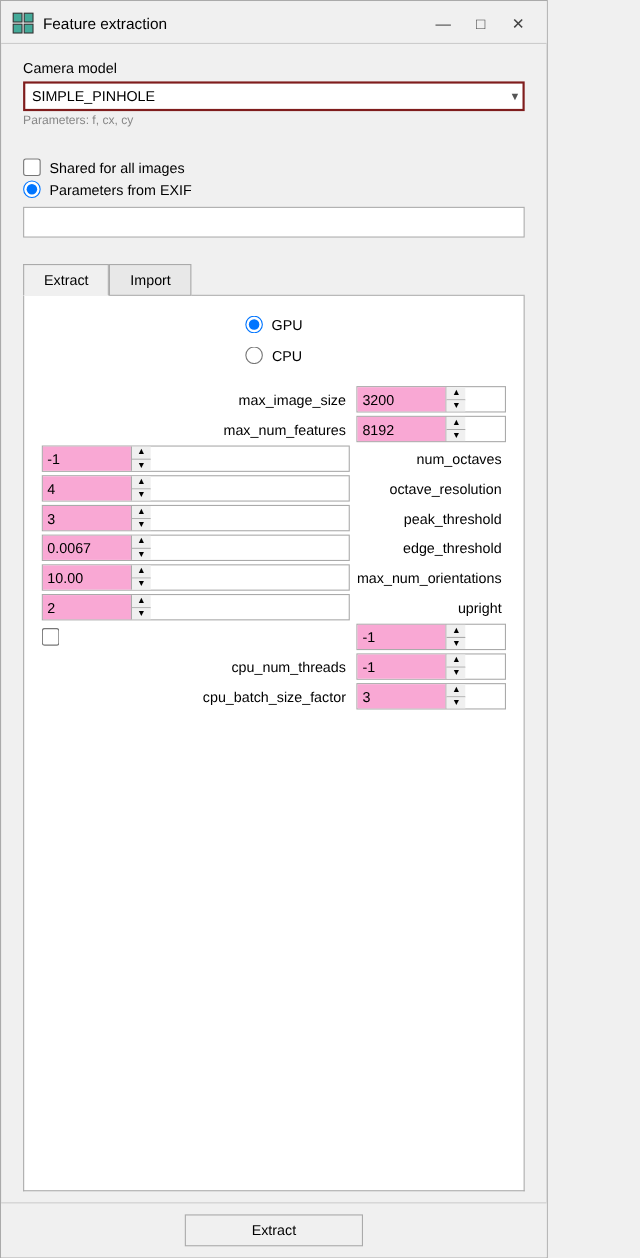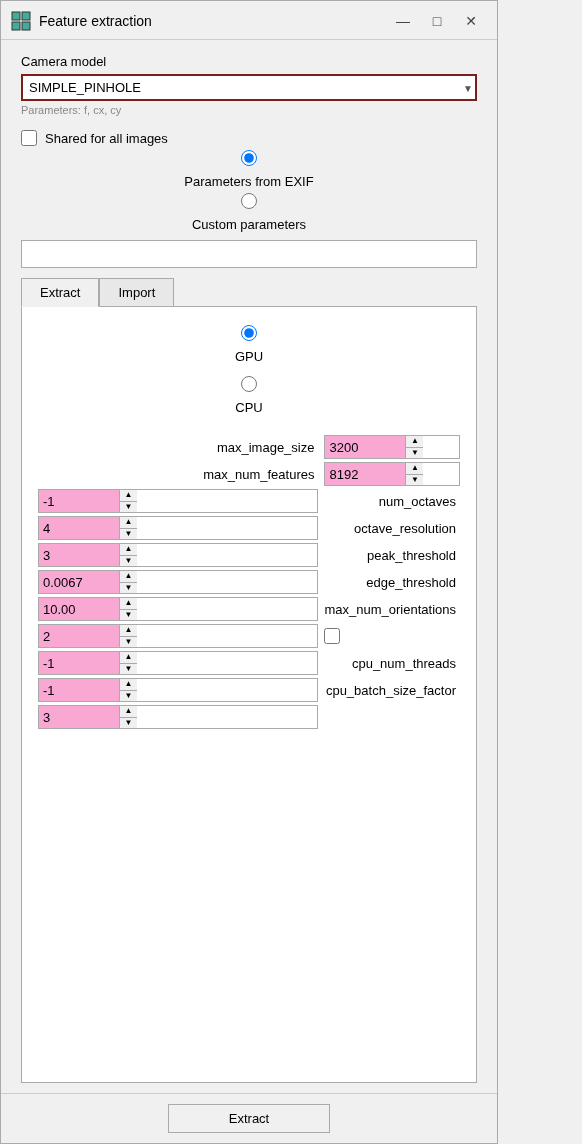--- a/index.html
+++ b/index.html
@@ -54,21 +54,21 @@
       justify-content: center;
       font-size: 14px;
       color: #444;
     }
 
     .content {
       padding: 14px 20px 10px 20px;
       flex: 1;
       display: flex;
       flex-direction: column;
-      gap: 10px;
+      gap: 24px;
     }
 
     .section-label {
       font-size: 13px;
       color: #000;
       margin-bottom: 5px;
     }
 
     .dropdown-container {
       position: relative;
@@ -109,21 +109,20 @@
     .checkbox-row input[type="checkbox"] {
       width: 16px;
       height: 16px;
       cursor: pointer;
     }
     .radio-row {
       display: flex;
       align-items: center;
       gap: 8px;
       margin: 4px 0;
-      flex-direction: column;
     }
     .radio-row input[type="radio"] {
       width: 16px;
       height: 16px;
       cursor: pointer;
     }
 
     .custom-params-input {
       width: 100%;
       height: 28px;
@@ -280,24 +279,20 @@
 
     <div>
       <div class="checkbox-row">
         <input type="checkbox" id="shared_cb" style="">
         <label for="shared_cb">Shared for all images</label>
       </div>
       <div class="radio-row">
         <input type="radio" name="params_source" id="exif_radio" checked="" style="">
         <label for="exif_radio">Parameters from EXIF</label>
       </div>
-      <div class="radio-row">
-        <input type="radio" name="params_source" id="custom_radio" style="">
-        <label for="custom_radio">Custom parameters</label>
-      </div>
       <input type="text" class="custom-params-input" style="">
     </div>
 
     <div class="tabs-container">
       <div class="tab-bar">
         <div class="tab active">Extract</div>
         <div class="tab">Import</div>
       </div>
       <div class="tab-content">
 
@@ -370,20 +365,21 @@
               </div>
             </div>
             <div class="param-label">max_num_orientations</div>
             <div class="spinbox">
               <input type="text" value="2" style="">
               <div class="spinbox-arrows">
                 <button class="spinbox-up">▲</button>
                 <button class="spinbox-down">▼</button>
               </div>
             </div>
+            <div class="param-label">upright</div>
             <div class="upright-row">
               <input type="checkbox" class="upright-checkbox" style="">
             </div>
             <div class="spinbox">
               <input type="text" value="-1" style="">
               <div class="spinbox-arrows">
                 <button class="spinbox-up">▲</button>
                 <button class="spinbox-down">▼</button>
               </div>
             </div>

